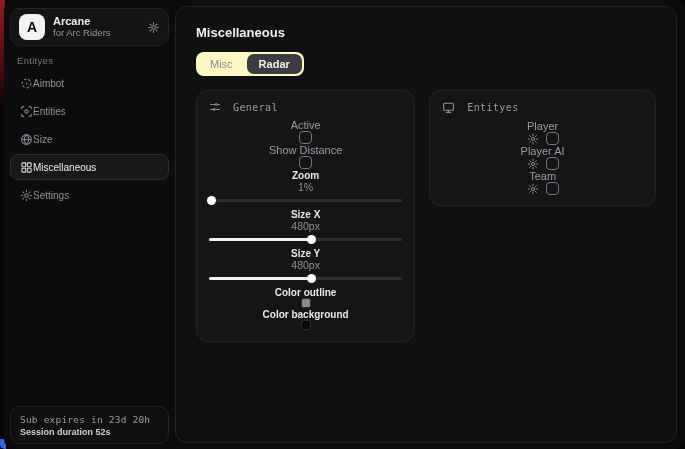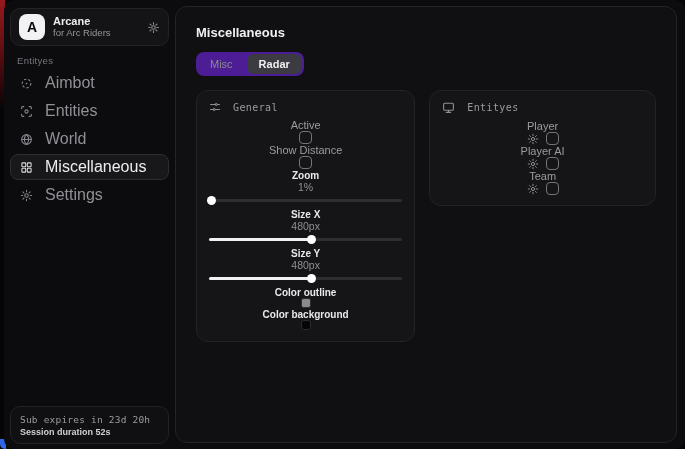--- a/index.html
+++ b/index.html
@@ -37,44 +37,44 @@
   }
   .app-meta { flex:1; line-height:1.15; }
   .app-name { font-size:11px; font-weight:bold; color:#ececef; }
   .app-sub { font-size:9.5px; color:#96969b; }
   .side-header .hicon { color:#8a8a90; display:flex; }
 
   .category-label { position:absolute; left:13px; top:55px; font-size:9.5px; color:#77777d; letter-spacing:.3px; }
 
   .nav { position:absolute; left:6px; top:70px; width:159px; }
   .nav-item {
-    height:26px; margin-bottom:2px; display:flex; align-items:center; gap:12px;
+    height:26px; margin-bottom:2px; display:flex; align-items:center; gap:0;
     padding:0 9px; border-radius:8px; border:1px solid transparent;
-    color:#909096; font-size:16px; cursor:pointer;
+    color:#909096; font-size:10px; cursor:pointer;
   }
   .nav-item .nicon { display:flex; color:#85858b; }
   .nav-item.selected { background:#18181b; border-color:#2d2d32; color:#ededf0; }
   .nav-item.selected .nicon { color:#d8d8dc; }
 
   .side-footer {
     position:absolute; left:6px; bottom:5px; width:159px; height:38px;
     border:1px solid #232327; border-radius:10px; background:#101013;
     padding:5px 9px; display:flex; flex-direction:column; justify-content:center; gap:2px;
   }
   .foot-line1 { font-size:9.5px; color:#9b9ba0; letter-spacing:.2px; }
   .foot-line2 { font-size:9px; color:#cfcfd4; font-weight:bold; }
 
   
   .panel {
     position:absolute; left:171px; top:6px; right:8px; bottom:6px;
     background:#101012; border:1px solid #242428; border-radius:12px;
     padding:14px 20px;
   }
   .page-title { font-size:13px; font-weight:bold; color:#f0f0f2; margin-top:4px; }
-  .tabs { margin-top:12px; display:inline-flex; background:#4c1d95; border-radius:8px; padding:2px; gap:2px; }
+  .tabs { margin-top:12px; display:inline-flex; background:#fef9c3; border-radius:8px; padding:2px; gap:2px; }
   .tab { font-size:11px; padding:4px 12px; border-radius:7px; color:#8b8b91; cursor:pointer; }
   .tab.active { background:#3b3b41; color:#f0f0f2; font-weight:bold; }
 
   .cards { display:flex; gap:14px; margin-top:14px; align-items:flex-start; }
   .card {
     background:#151517; border:1px solid #232327; border-radius:12px;
     padding:10px 12px;
   }
   .card-general { width:230px; }
   .card-entities { width:238px; }
@@ -150,21 +150,21 @@
         <span>Entities</span>
       </div>
 
       <div class="nav-item">
         <span class="nicon">
           <svg width="13" height="13" viewBox="0 0 24 24" fill="none" stroke="currentColor" stroke-width="2">
             <circle cx="12" cy="12" r="9"></circle>
             <path d="M3 12h18M12 3c2.7 2.4 4 5.6 4 9s-1.3 6.6-4 9c-2.7-2.4-4-5.6-4-9s1.3-6.6 4-9z"></path>
           </svg>
         </span>
-        <span>World</span>
+        <span>Size</span>
       </div>
 
       <div class="nav-item selected">
         <span class="nicon">
           <svg width="13" height="13" viewBox="0 0 24 24" fill="none" stroke="currentColor" stroke-width="2">
             <rect x="3.5" y="3.5" width="7" height="7" rx="1.2"></rect>
             <rect x="13.5" y="3.5" width="7" height="7" rx="1.2"></rect>
             <rect x="3.5" y="13.5" width="7" height="7" rx="1.2"></rect>
             <rect x="13.5" y="13.5" width="7" height="7" rx="1.2"></rect>
           </svg>

